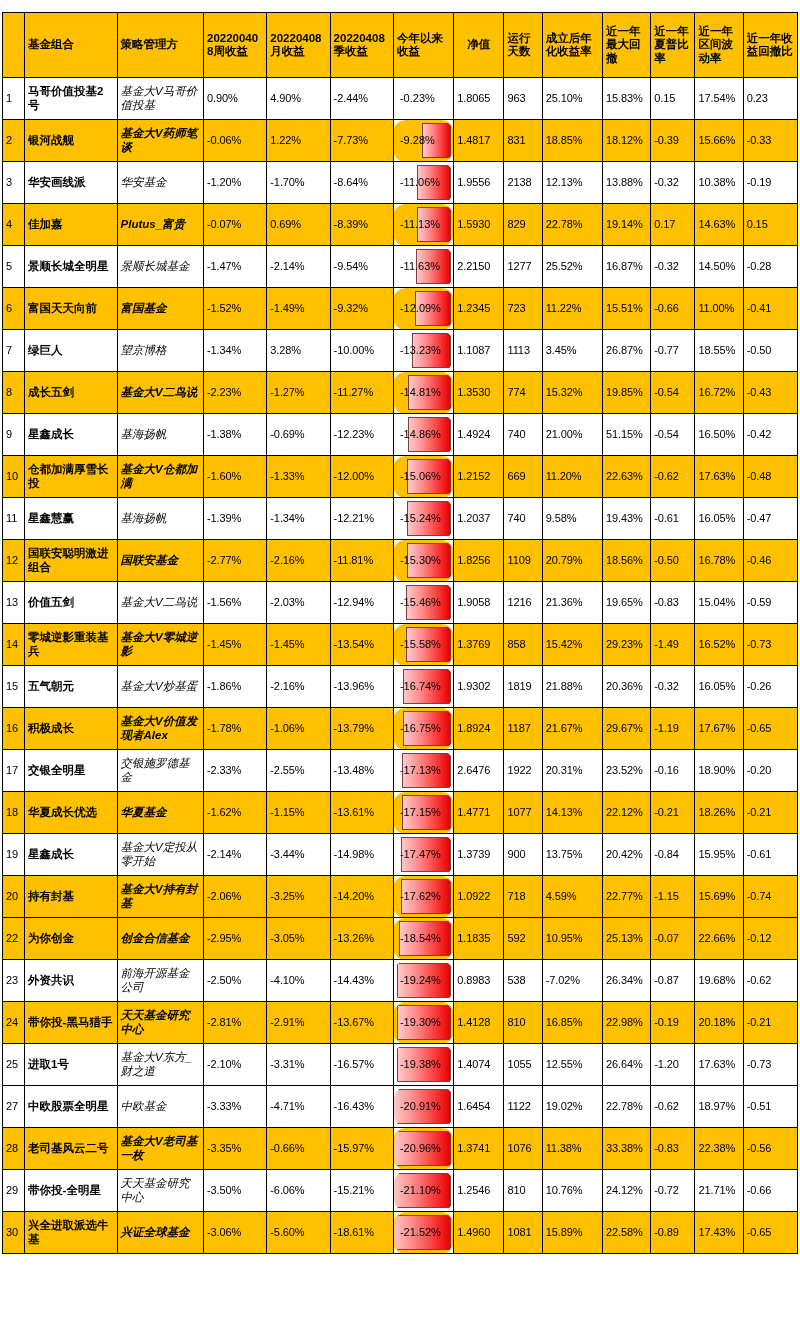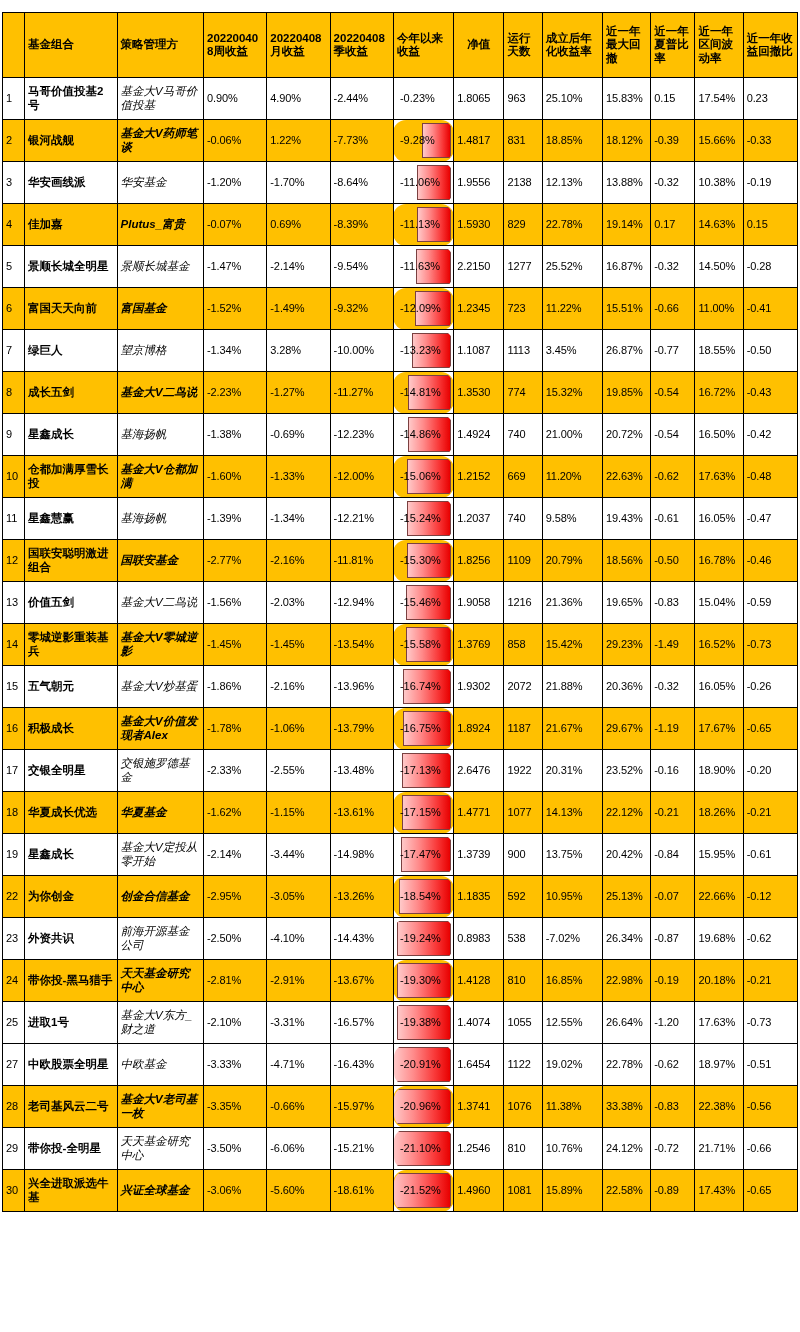--- a/index.html
+++ b/index.html
@@ -304,21 +304,21 @@
           <td class="num">-1.38%</td>
           <td class="num">-0.69%</td>
           <td class="num">-12.23%</td>
           <td class="databar">
             <span class="bar" style="width: 43.2881px;"></span>
             <span class="dtxt">-14.86%</span>
           </td>
           <td class="num">1.4924</td>
           <td class="num">740</td>
           <td class="num">21.00%</td>
-          <td class="num">20.72%</td>
+          <td class="num">51.15%</td>
           <td class="num">-0.54</td>
           <td class="num">16.50%</td>
           <td class="num">-0.42</td>
         </tr>
         <tr class="odd">
           <td class="idx">10</td>
           <td class="name">仓都加满厚雪长投</td>
           <td class="mgr">基金大V仓都加满</td>
           <td class="num">-1.60%</td>
           <td class="num">-1.33%</td>
@@ -416,21 +416,21 @@
           <td class="name">五气朝元</td>
           <td class="mgr">基金大V炒基蛋</td>
           <td class="num">-1.86%</td>
           <td class="num">-2.16%</td>
           <td class="num">-13.96%</td>
           <td class="databar">
             <span class="bar" style="width: 48.0056px;"></span>
             <span class="dtxt">-16.74%</span>
           </td>
           <td class="num">1.9302</td>
-          <td class="num">2072</td>
+          <td class="num">1819</td>
           <td class="num">21.88%</td>
           <td class="num">20.36%</td>
           <td class="num">-0.32</td>
           <td class="num">16.05%</td>
           <td class="num">-0.26</td>
         </tr>
         <tr class="odd">
           <td class="idx">16</td>
           <td class="name">积极成长</td>
           <td class="mgr">基金大V价值发现者Alex</td>
@@ -498,20 +498,39 @@
             <span class="bar" style="width: 49.8374px;"></span>
             <span class="dtxt">-17.47%</span>
           </td>
           <td class="num">1.3739</td>
           <td class="num">900</td>
           <td class="num">13.75%</td>
           <td class="num">20.42%</td>
           <td class="num">-0.84</td>
           <td class="num">15.95%</td>
           <td class="num">-0.61</td>
+        </tr>
+        <tr class="odd">
+          <td class="idx">20</td>
+          <td class="name">持有封基</td>
+          <td class="mgr">基金大V持有封基</td>
+          <td class="num">-2.06%</td>
+          <td class="num">-3.25%</td>
+          <td class="num">-14.20%</td>
+          <td class="databar">
+            <span class="bar" style="width: 50.2138px;"></span>
+            <span class="dtxt">-17.62%</span>
+          </td>
+          <td class="num">1.0922</td>
+          <td class="num">718</td>
+          <td class="num">4.59%</td>
+          <td class="num">22.77%</td>
+          <td class="num">-1.15</td>
+          <td class="num">15.69%</td>
+          <td class="num">-0.74</td>
         </tr>
         <tr class="odd">
           <td class="idx">22</td>
           <td class="name">为你创金</td>
           <td class="mgr">创金合信基金</td>
           <td class="num">-2.95%</td>
           <td class="num">-3.05%</td>
           <td class="num">-13.26%</td>
           <td class="databar">
             <span class="bar" style="width: 52.5223px;"></span>

